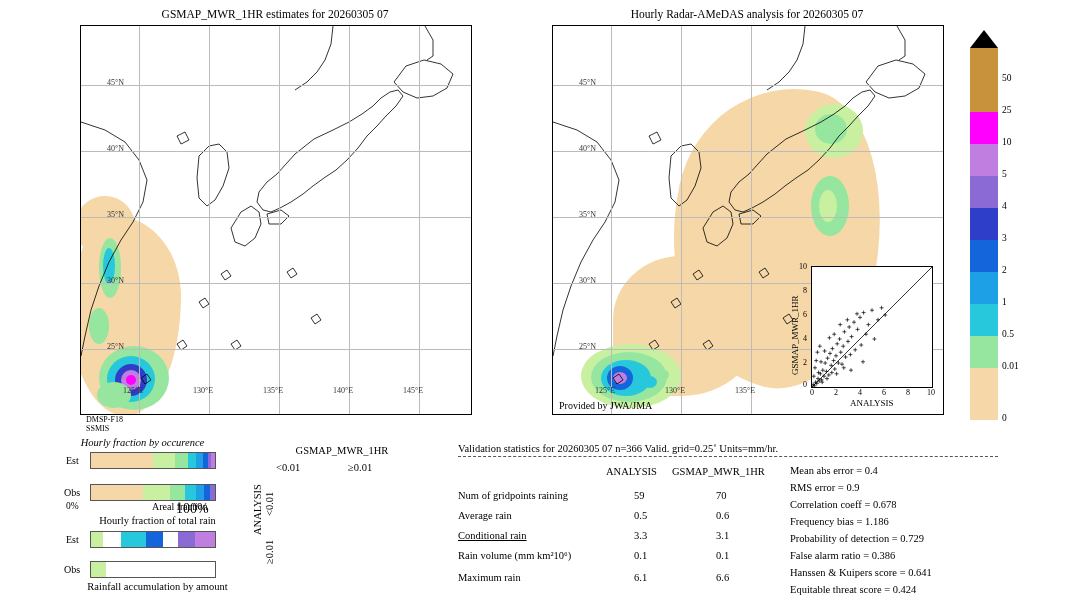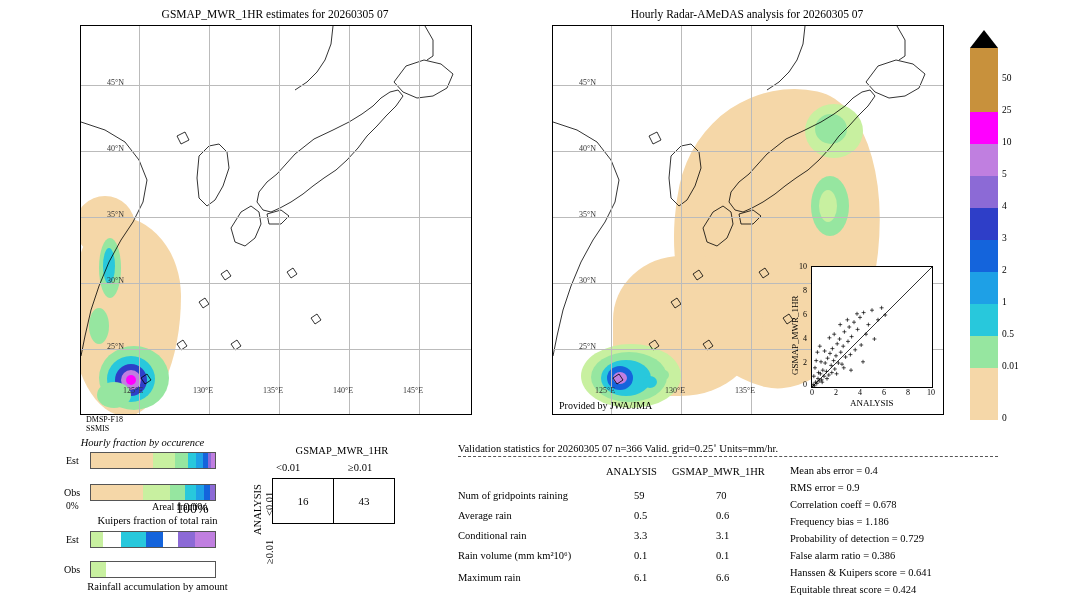--- a/index.html
+++ b/index.html
@@ -302,21 +302,21 @@
   <div class="seg" style="left:76%;width:9%;background:#28c8dc;"></div>
   <div class="seg" style="left:85%;width:6%;background:#1ea0e6;"></div>
   <div class="seg" style="left:91%;width:5%;background:#1464dc;"></div>
   <div class="seg" style="left:96%;width:4%;background:#8c6ad6;"></div>
 </div>
 
 <div class="abs smalltxt" style="left:66px;top:501px;font-size:9.5px;">0%</div>
 <div class="abs smalltxt" style="left:176px;top:501px;font-size:14px;">100%</div>
 <div class="abs" style="left:104px;top:501px;font-size:10px;margin-left:48px;">Areal fraction</div>
 
-<div class="abs panel-title" style="left:60px;top:515px;width:195px;">Kuipers fraction of total rain</div>
+<div class="abs panel-title" style="left:60px;top:515px;width:195px;">Hourly fraction of total rain</div>
 
 <div class="abs rowlab" style="left:66px;top:534px;">Est</div>
 <div class="barrow" style="left:90px;top:531px;width:124px;">
   <div class="seg" style="left:0;width:10%;background:#c8f0a0;"></div>
   <div class="seg" style="left:10%;width:14%;background:#ffffff;"></div>
   <div class="seg" style="left:24%;width:20%;background:#28c8dc;"></div>
   <div class="seg" style="left:44%;width:14%;background:#1464dc;"></div>
   <div class="seg" style="left:58%;width:12%;background:#ffffff;"></div>
   <div class="seg" style="left:70%;width:14%;background:#8c6ad6;"></div>
   <div class="seg" style="left:84%;width:16%;background:#c07fe0;"></div>
@@ -337,43 +337,39 @@
 <div class="abs" style="left:262px;top:445px;width:160px;text-align:center;font-size:10.5px;">GSMAP_MWR_1HR</div>
 <div class="abs" style="left:276px;top:462px;font-size:10.5px;">&lt;0.01</div>
 <div class="abs" style="left:348px;top:462px;font-size:10.5px;">≥0.01</div>
 <div class="abs vert" style="left:252px;top:535px;font-size:10.5px;">ANALYSIS</div>
 <div class="abs vert" style="left:264px;top:516px;font-size:10.5px;">&lt;0.01</div>
 <div class="abs vert" style="left:264px;top:564px;font-size:10.5px;">≥0.01</div>
 
 <div class="abs" style="left:272px;top:478px;">
   <table class="cont">
     <tbody>
-    <tr>
-      <td>16</td>
-      <td>43</td>
-    </tr>
   </tbody>
     </table>
 </div>
 
 <div class="abs statline" style="left:458px;top:443px;">Validation statistics for 20260305 07  n=366 Valid. grid=0.25˚ Units=mm/hr.</div>
 <div class="abs" style="left:458px;top:456px;width:540px;border-top:1px dashed #555;"></div>
 
 <div class="abs statline" style="left:606px;top:466px;">ANALYSIS</div>
 <div class="abs statline" style="left:672px;top:466px;">GSMAP_MWR_1HR</div>
 
 <div class="abs statline" style="left:458px;top:490px;">Num of gridpoints raining</div>
 <div class="abs statline" style="left:634px;top:490px;">59</div>
 <div class="abs statline" style="left:716px;top:490px;">70</div>
 
 <div class="abs statline" style="left:458px;top:510px;">Average rain</div>
 <div class="abs statline" style="left:634px;top:510px;">0.5</div>
 <div class="abs statline" style="left:716px;top:510px;">0.6</div>
 
-<div class="abs statline" style="left:458px;top:530px;">Conditional rain</div>
+<div class="abs statline" style="left:458px;top:530px;text-decoration:underline;">Conditional rain</div>
 <div class="abs statline" style="left:634px;top:530px;">3.3</div>
 <div class="abs statline" style="left:716px;top:530px;">3.1</div>
 
 <div class="abs statline" style="left:458px;top:550px;">Rain volume (mm km²10⁶)</div>
 <div class="abs statline" style="left:634px;top:550px;">0.1</div>
 <div class="abs statline" style="left:716px;top:550px;">0.1</div>
 
 <div class="abs statline" style="left:458px;top:572px;">Maximum rain</div>
 <div class="abs statline" style="left:634px;top:572px;">6.1</div>
 <div class="abs statline" style="left:716px;top:572px;">6.6</div>

